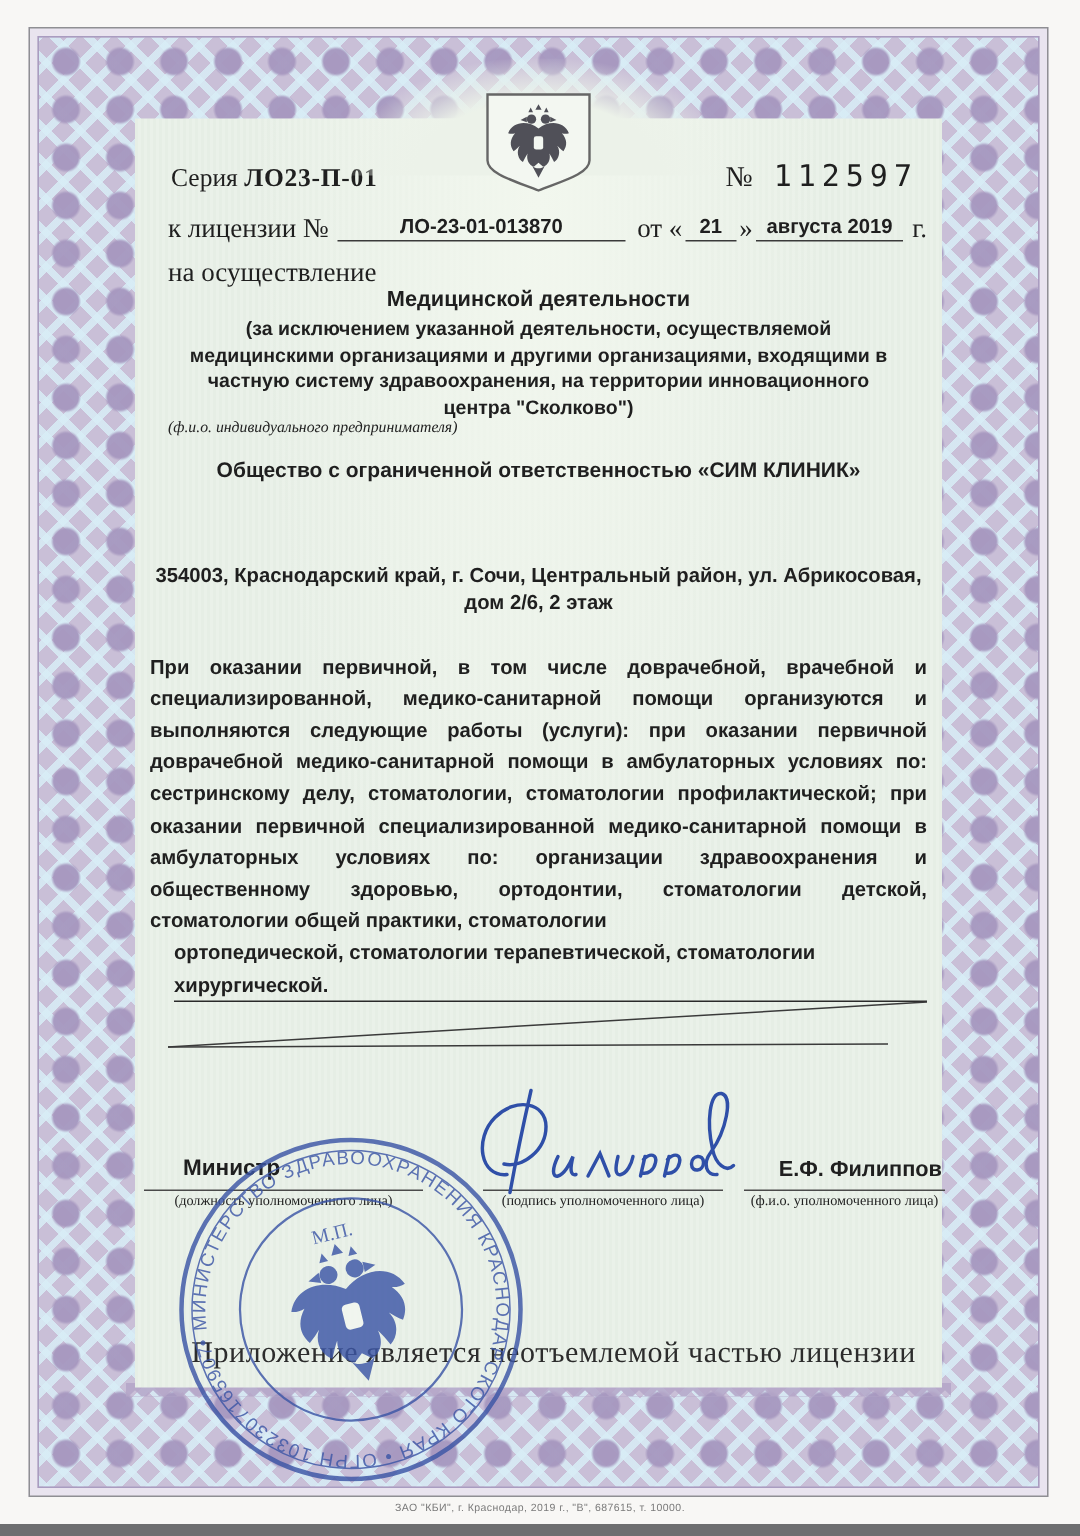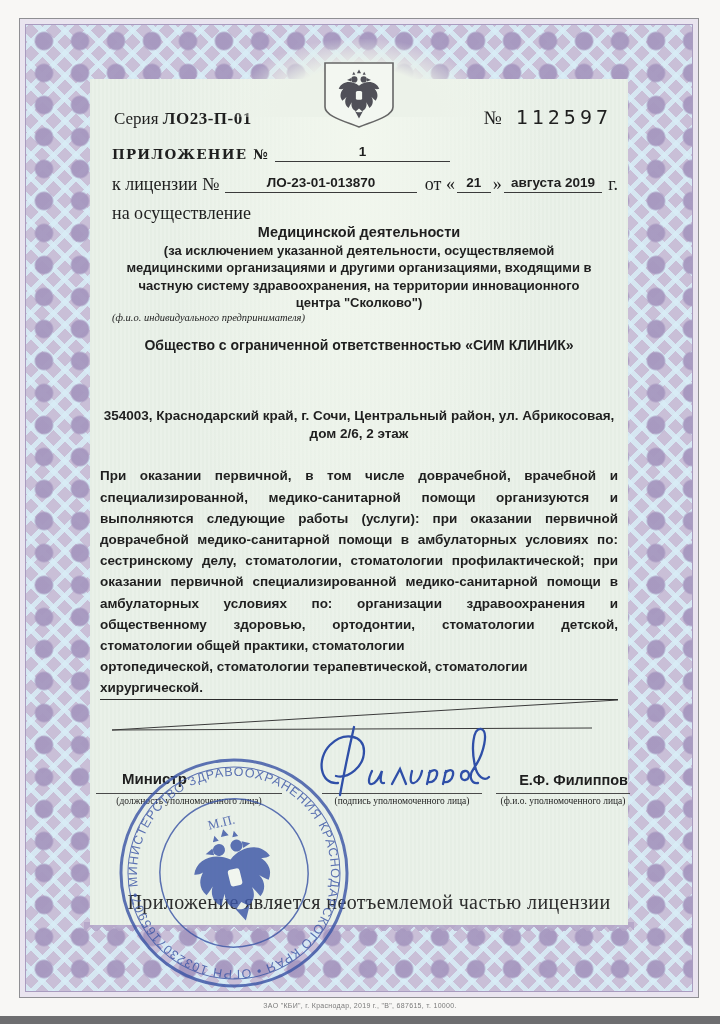--- a/index.html
+++ b/index.html
@@ -82,21 +82,21 @@
   .issued-note2{margin-left:12px;font-size:10.5px;font-style:italic;color:#222;}
   
   .org{margin-top:14px;text-align:center;font-family:"Liberation Sans",sans-serif;
     font-weight:bold;font-size:14px;}
   .addr{margin:54px auto 0 auto;max-width:548px;text-align:center;
     font-family:"Liberation Sans",sans-serif;font-weight:bold;font-size:13.5px;line-height:1.35;}
   
   .works{margin-top:22px;font-family:"Liberation Sans",sans-serif;font-weight:bold;
     font-size:13.5px;line-height:1.57;text-align:justify;}
   .works-underlined{font-family:"Liberation Sans",sans-serif;font-weight:bold;
-    font-size:13.5px;line-height:1.57;border-bottom:1.5px solid #2a2a2a;padding-bottom:0px;}
+    font-size:13.5px;line-height:1.57;border-bottom:1.5px solid #2a2a2a;padding-bottom:0px;margin-left:16px;}
   .zlines{display:block;margin-top:-1px;}
   
   .sig-col{position:absolute;}
   .sig-col .val{position:relative;height:30px;}
   .sig-col .rule{border-top:1px solid #4a4a4a;}
   .sig-col .cap{text-align:center;font-size:9.5px;color:#222;margin-top:2px;white-space:nowrap;}
   .sig-pos{position:absolute;left:26px;bottom:6px;font-family:"Liberation Sans",sans-serif;
     font-weight:bold;font-size:15px;}
   .sig-name{position:absolute;right:2px;bottom:5px;font-family:"Liberation Sans",sans-serif;
     font-weight:bold;font-size:14.5px;white-space:nowrap;}
@@ -143,24 +143,20 @@
       <div>
         <span>Серия</span>
         <span class="series-value">ЛО23-П-01</span>
       </div>
       <div class="number-cell">
         <span>№</span><span class="number-digits">112597</span>
       </div>
     </div>
 
 
-    <div class="appendix-row">
-      <span class="appendix-label">ПРИЛОЖЕНИЕ №</span>
-      <span class="fill">1</span>
-    </div>
 
     <div class="license-row">
       <span>к лицензии №</span>
       <span class="fill lic">ЛО-23-01-013870</span>
       <span>от «</span>
       <span class="fill day">21</span>
       <span>»</span>
       <span class="fill mon">августа 2019</span>
       <span>г.</span>
     </div>

